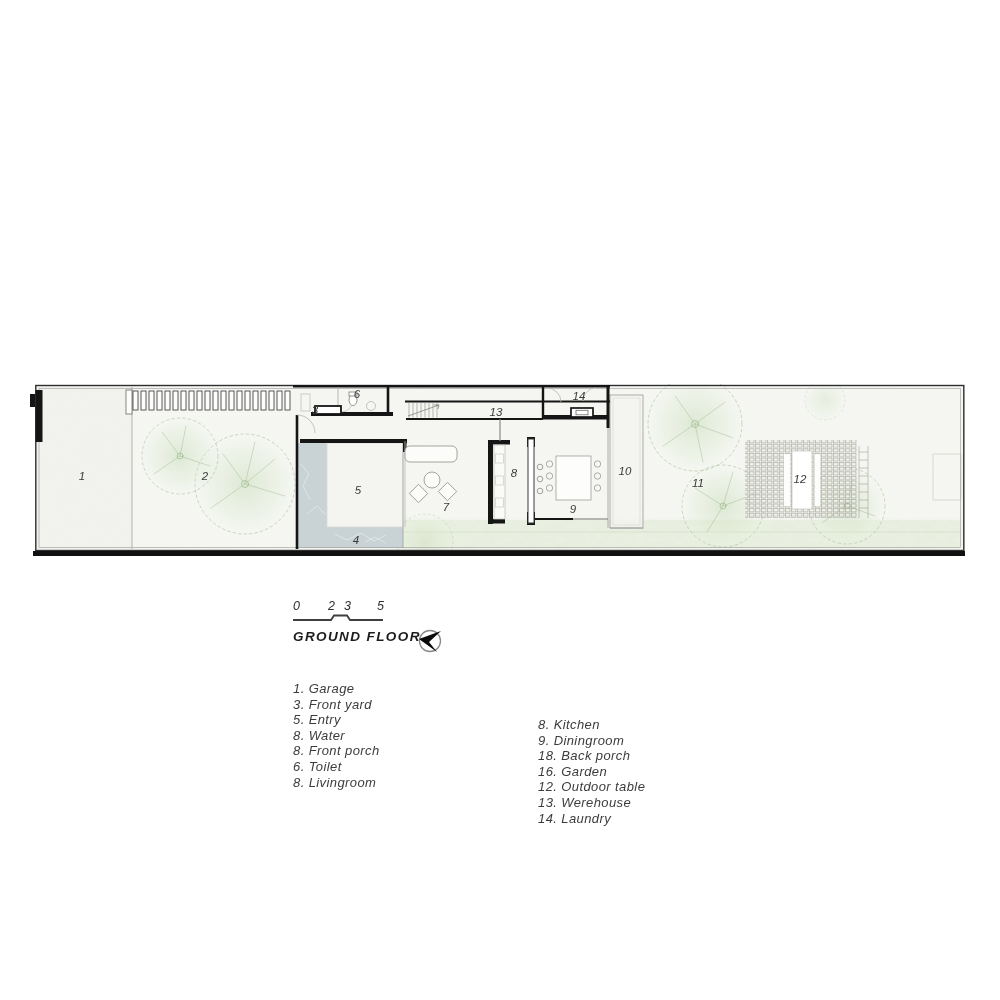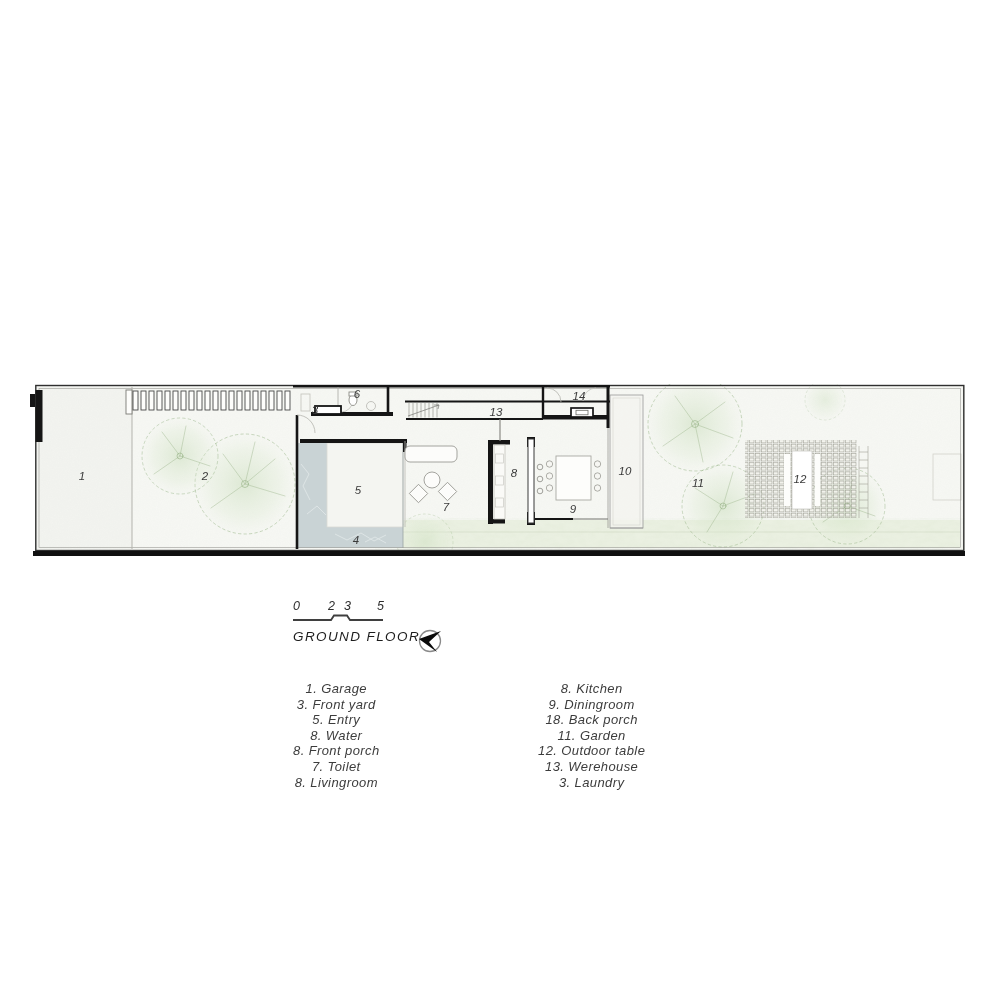--- a/index.html
+++ b/index.html
@@ -4,31 +4,31 @@
 <style>
   html,body{margin:0;padding:0;}
   body{
     width:1000px;height:1000px;position:relative;background:#ffffff;
     font-family:"Liberation Sans",sans-serif;overflow:hidden;
   }
   .abs{position:absolute;}
   .plan-svg{left:29px;top:384px;}
   .scalebar-svg{left:291px;top:599px;}
   .plan-title{
-    left:293px;top:629px;font-size:13.5px;font-weight:normal;font-style:italic;
+    left:293px;top:629px;font-size:13.5px;font-weight:bold;font-style:italic;
     letter-spacing:1.4px;color:#1c1c1c;
   }
   .compass-svg{left:415px;top:626px;}
   .legend-col{
     top:681px;font-size:13px;font-style:italic;color:#3c3c3c;
     display:flex;flex-direction:column;
   }
-  .legend-col .legend-item{line-height:15.6px;letter-spacing:0.4px;text-align:center;}
+  .legend-col .legend-item{line-height:15.6px;letter-spacing:0.4px;}
   .legend-left{left:293px;}
-  .legend-right{left:538px;}
+  .legend-right{left:538px;margin-top:36px;}
   svg text.num{
     font-family:"Liberation Sans",sans-serif;font-style:italic;
     font-size:11.5px;fill:#3a3a3a;
   }
   svg text.tick{
     font-family:"Liberation Sans",sans-serif;font-style:italic;
     font-size:12.5px;fill:#2e2e2e;
   }
 </style>
 </head>
@@ -322,25 +322,25 @@
   <circle cx="15" cy="15" r="10.5" fill="none" stroke="#8a8a8a" stroke-width="1.3"></circle>
   <polygon points="4,13 26,5 14,16 22,26" fill="#0a0a0a"></polygon>
 </svg>
 
 <div class="abs legend-col legend-left">
   <div class="legend-item">1. Garage</div>
   <div class="legend-item">3. Front yard</div>
   <div class="legend-item">5. Entry</div>
   <div class="legend-item">8. Water</div>
   <div class="legend-item">8. Front porch</div>
-  <div class="legend-item">7. Toilet</div>
+  <div class="legend-item">6. Toilet</div>
   <div class="legend-item">8. Livingroom</div>
 </div>
 
 <div class="abs legend-col legend-right">
   <div class="legend-item">8. Kitchen</div>
   <div class="legend-item">9. Diningroom</div>
   <div class="legend-item">18. Back porch</div>
-  <div class="legend-item">11. Garden</div>
+  <div class="legend-item">16. Garden</div>
   <div class="legend-item">12. Outdoor table</div>
   <div class="legend-item">13. Werehouse</div>
-  <div class="legend-item">3. Laundry</div>
+  <div class="legend-item">14. Laundry</div>
 </div>
 
 </body></html>

